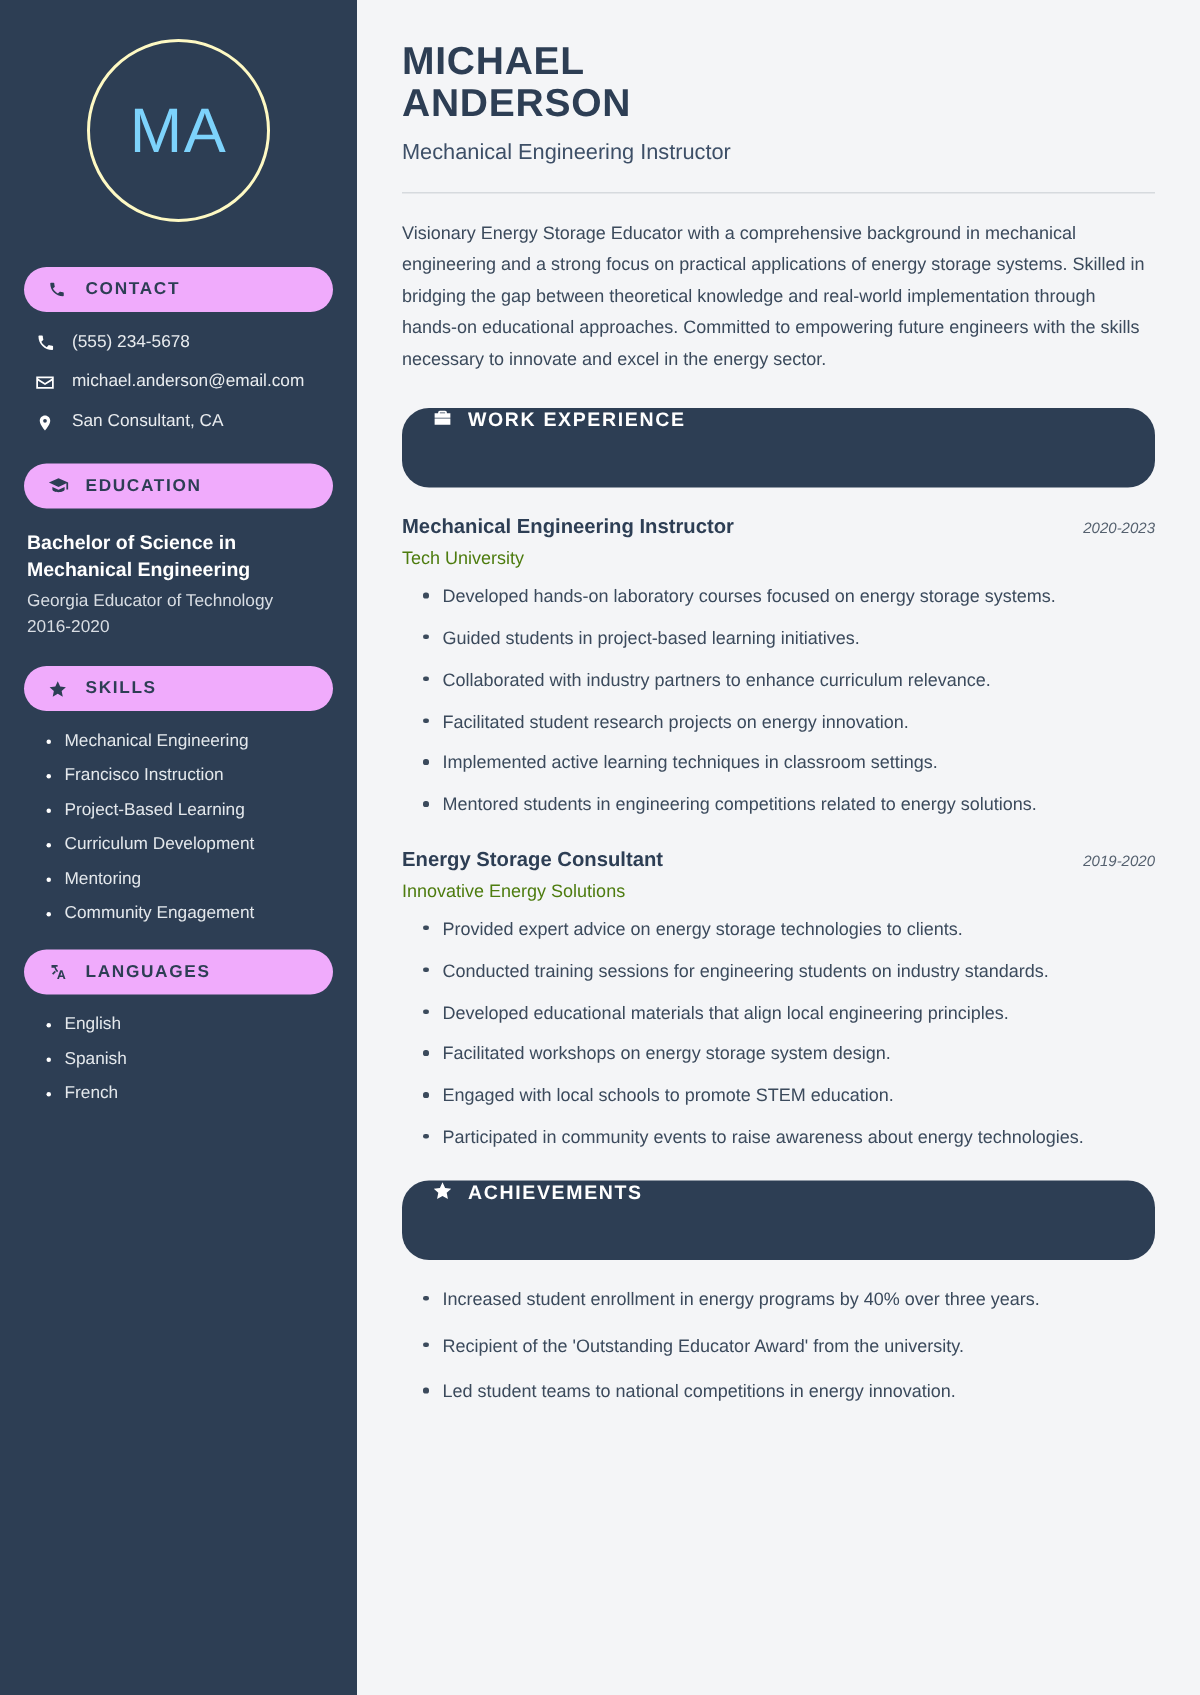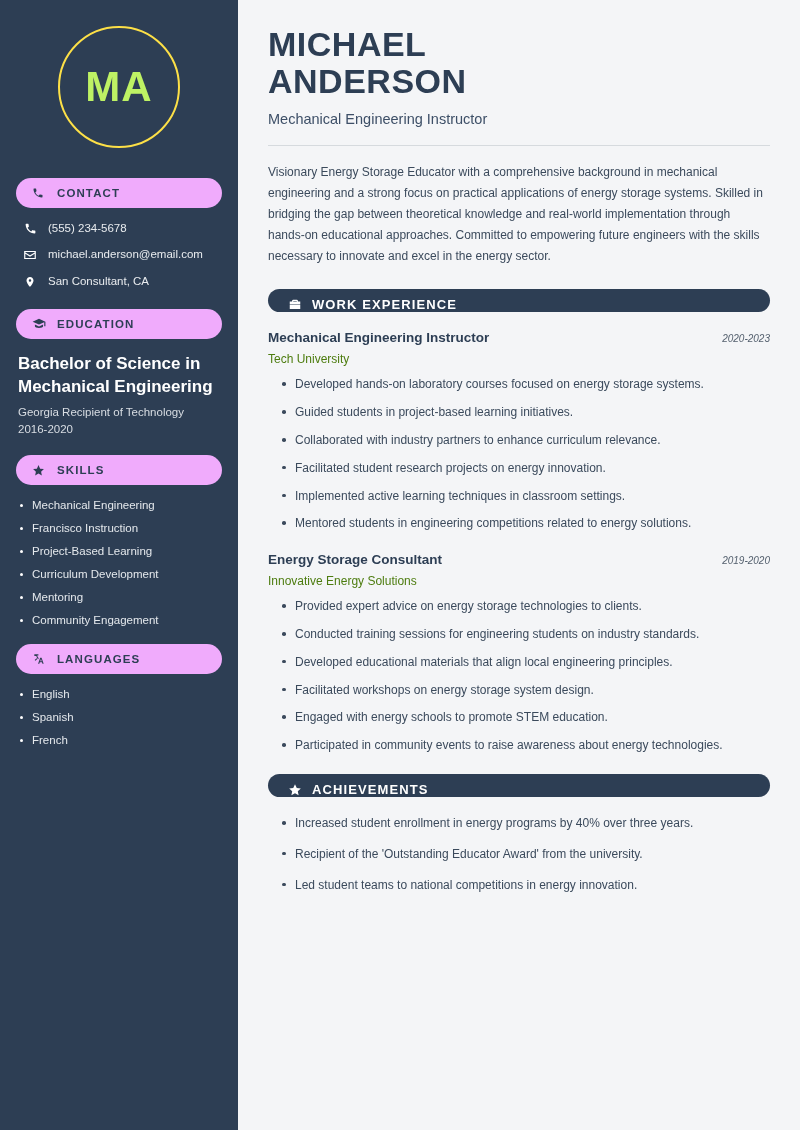--- a/index.html
+++ b/index.html
@@ -29,28 +29,28 @@
   .avatar-wrap {
     display: flex;
     justify-content: center;
     margin-top: 26px;
     margin-bottom: 30px;
   }
   .avatar {
     width: 118px;
     height: 118px;
     border-radius: 50%;
-    border: 2px solid #fde047;
+    border: 2px solid #fef9c3;
     display: flex;
     align-items: center;
     justify-content: center;
     font-size: 42px;
     letter-spacing: 1px;
-    font-weight: 700;
-    color: #bef264;
+    font-weight: 400;
+    color: #7dd3fc;
   }
   .side-pill {
     background: #f0abfc;
     color: #2d3e54;
     border-radius: 16px;
     height: 30px;
     margin: 0 16px 14px 16px;
     display: flex;
     align-items: center;
     padding-left: 16px;
@@ -87,40 +87,40 @@
     align-items: center;
     justify-content: center;
     margin-right: 8px;
     color: #ffffff;
   }
   .edu-block {
     padding: 0 18px;
     margin-bottom: 18px;
   }
   .edu-degree {
-    font-size: 17px;
+    font-size: 13px;
     font-weight: bold;
     line-height: 1.35;
     color: #ffffff;
     margin-bottom: 5px;
   }
   .edu-school {
     font-size: 11.5px;
     color: #d8dde3;
     line-height: 1.45;
   }
   .edu-dates {
     font-size: 11.5px;
     color: #d8dde3;
     line-height: 1.45;
   }
   .side-ul {
     list-style: none;
     margin: 0 0 18px 0;
-    padding: 0 18px;
+    padding: 0 29px;
   }
   .side-ul li {
     position: relative;
     font-size: 11.5px;
     color: #e4e8ec;
     padding-left: 14px;
     margin-bottom: 11px;
   }
   .side-ul li::before {
     content: "";
@@ -132,21 +132,21 @@
     border-radius: 50%;
     background: #ffffff;
   }
   
   .main {
     flex: 1;
     padding: 26px 30px 0 30px;
     box-sizing: border-box;
   }
   .name {
-    font-size: 34px;
+    font-size: 26px;
     font-weight: bold;
     color: #2d3e54;
     line-height: 1.08;
     letter-spacing: 0.5px;
   }
   .job-title {
     font-size: 14.5px;
     color: #3d4f67;
     margin-top: 12px;
     margin-bottom: 18px;
@@ -159,23 +159,23 @@
   .summary {
     font-size: 12px;
     line-height: 1.75;
     color: #3b4a5c;
     margin-bottom: 22px;
   }
   .section-bar {
     background: #2d3e54;
     color: #ffffff;
     border-radius: 18px;
-    height: 23px;
-    display: flex;
-    align-items: flex-end;
+    height: 53px;
+    display: flex;
+    align-items: flex-start;
     padding-left: 20px;
     box-sizing: border-box;
     margin-bottom: 18px;
   }
   .section-bar .sec-icon {
     margin-right: 10px;
     display: inline-flex;
     align-items: center;
   }
   .section-bar .sec-label {
@@ -281,21 +281,21 @@
       <span class="pill-icon">
         <svg width="14" height="14" viewBox="0 0 24 24" fill="#2d3e54">
             <path d="M12 3 1 8l11 5 9-4.1V16h2V8L12 3zM5 13v3c0 1.7 3.1 3 7 3s7-1.3 7-3v-3l-7 3.2L5 13z"></path>
           </svg>
       </span>
       <span class="pill-label">EDUCATION</span>
     </div>
 
     <div class="edu-block">
       <div class="edu-degree">Bachelor of Science in Mechanical Engineering</div>
-      <div class="edu-school">Georgia Recipient of Technology</div>
+      <div class="edu-school">Georgia Educator of Technology</div>
       <div class="edu-dates">2016-2020</div>
     </div>
 
     <div class="side-pill">
       <span class="pill-icon">
         <svg width="13" height="13" viewBox="0 0 24 24" fill="#2d3e54">
             <path d="M12 2l3 6.6 7 .8-5.2 4.7 1.4 7L12 17.6 5.8 21.1l1.4-7L2 9.4l7-.8L12 2z"></path>
           </svg>
       </span>
       <span class="pill-label">SKILLS</span>
@@ -365,21 +365,21 @@
       <div class="job-head">
         <span class="job-role">Energy Storage Consultant</span>
         <span class="job-dates">2019-2020</span>
       </div>
       <div class="job-company">Innovative Energy Solutions</div>
       <ul class="main-ul">
         <li>Provided expert advice on energy storage technologies to clients.</li>
         <li>Conducted training sessions for engineering students on industry standards.</li>
         <li>Developed educational materials that align local engineering principles.</li>
         <li>Facilitated workshops on energy storage system design.</li>
-        <li>Engaged with energy schools to promote STEM education.</li>
+        <li>Engaged with local schools to promote STEM education.</li>
         <li>Participated in community events to raise awareness about energy technologies.</li>
       </ul>
     </div>
 
     <div class="section-bar">
       <span class="sec-icon">
         <svg width="14" height="14" viewBox="0 0 24 24" fill="#ffffff">
             <path d="M12 2l3 6.6 7 .8-5.2 4.7 1.4 7L12 17.6 5.8 21.1l1.4-7L2 9.4l7-.8L12 2z"></path>
           </svg>
       </span>

